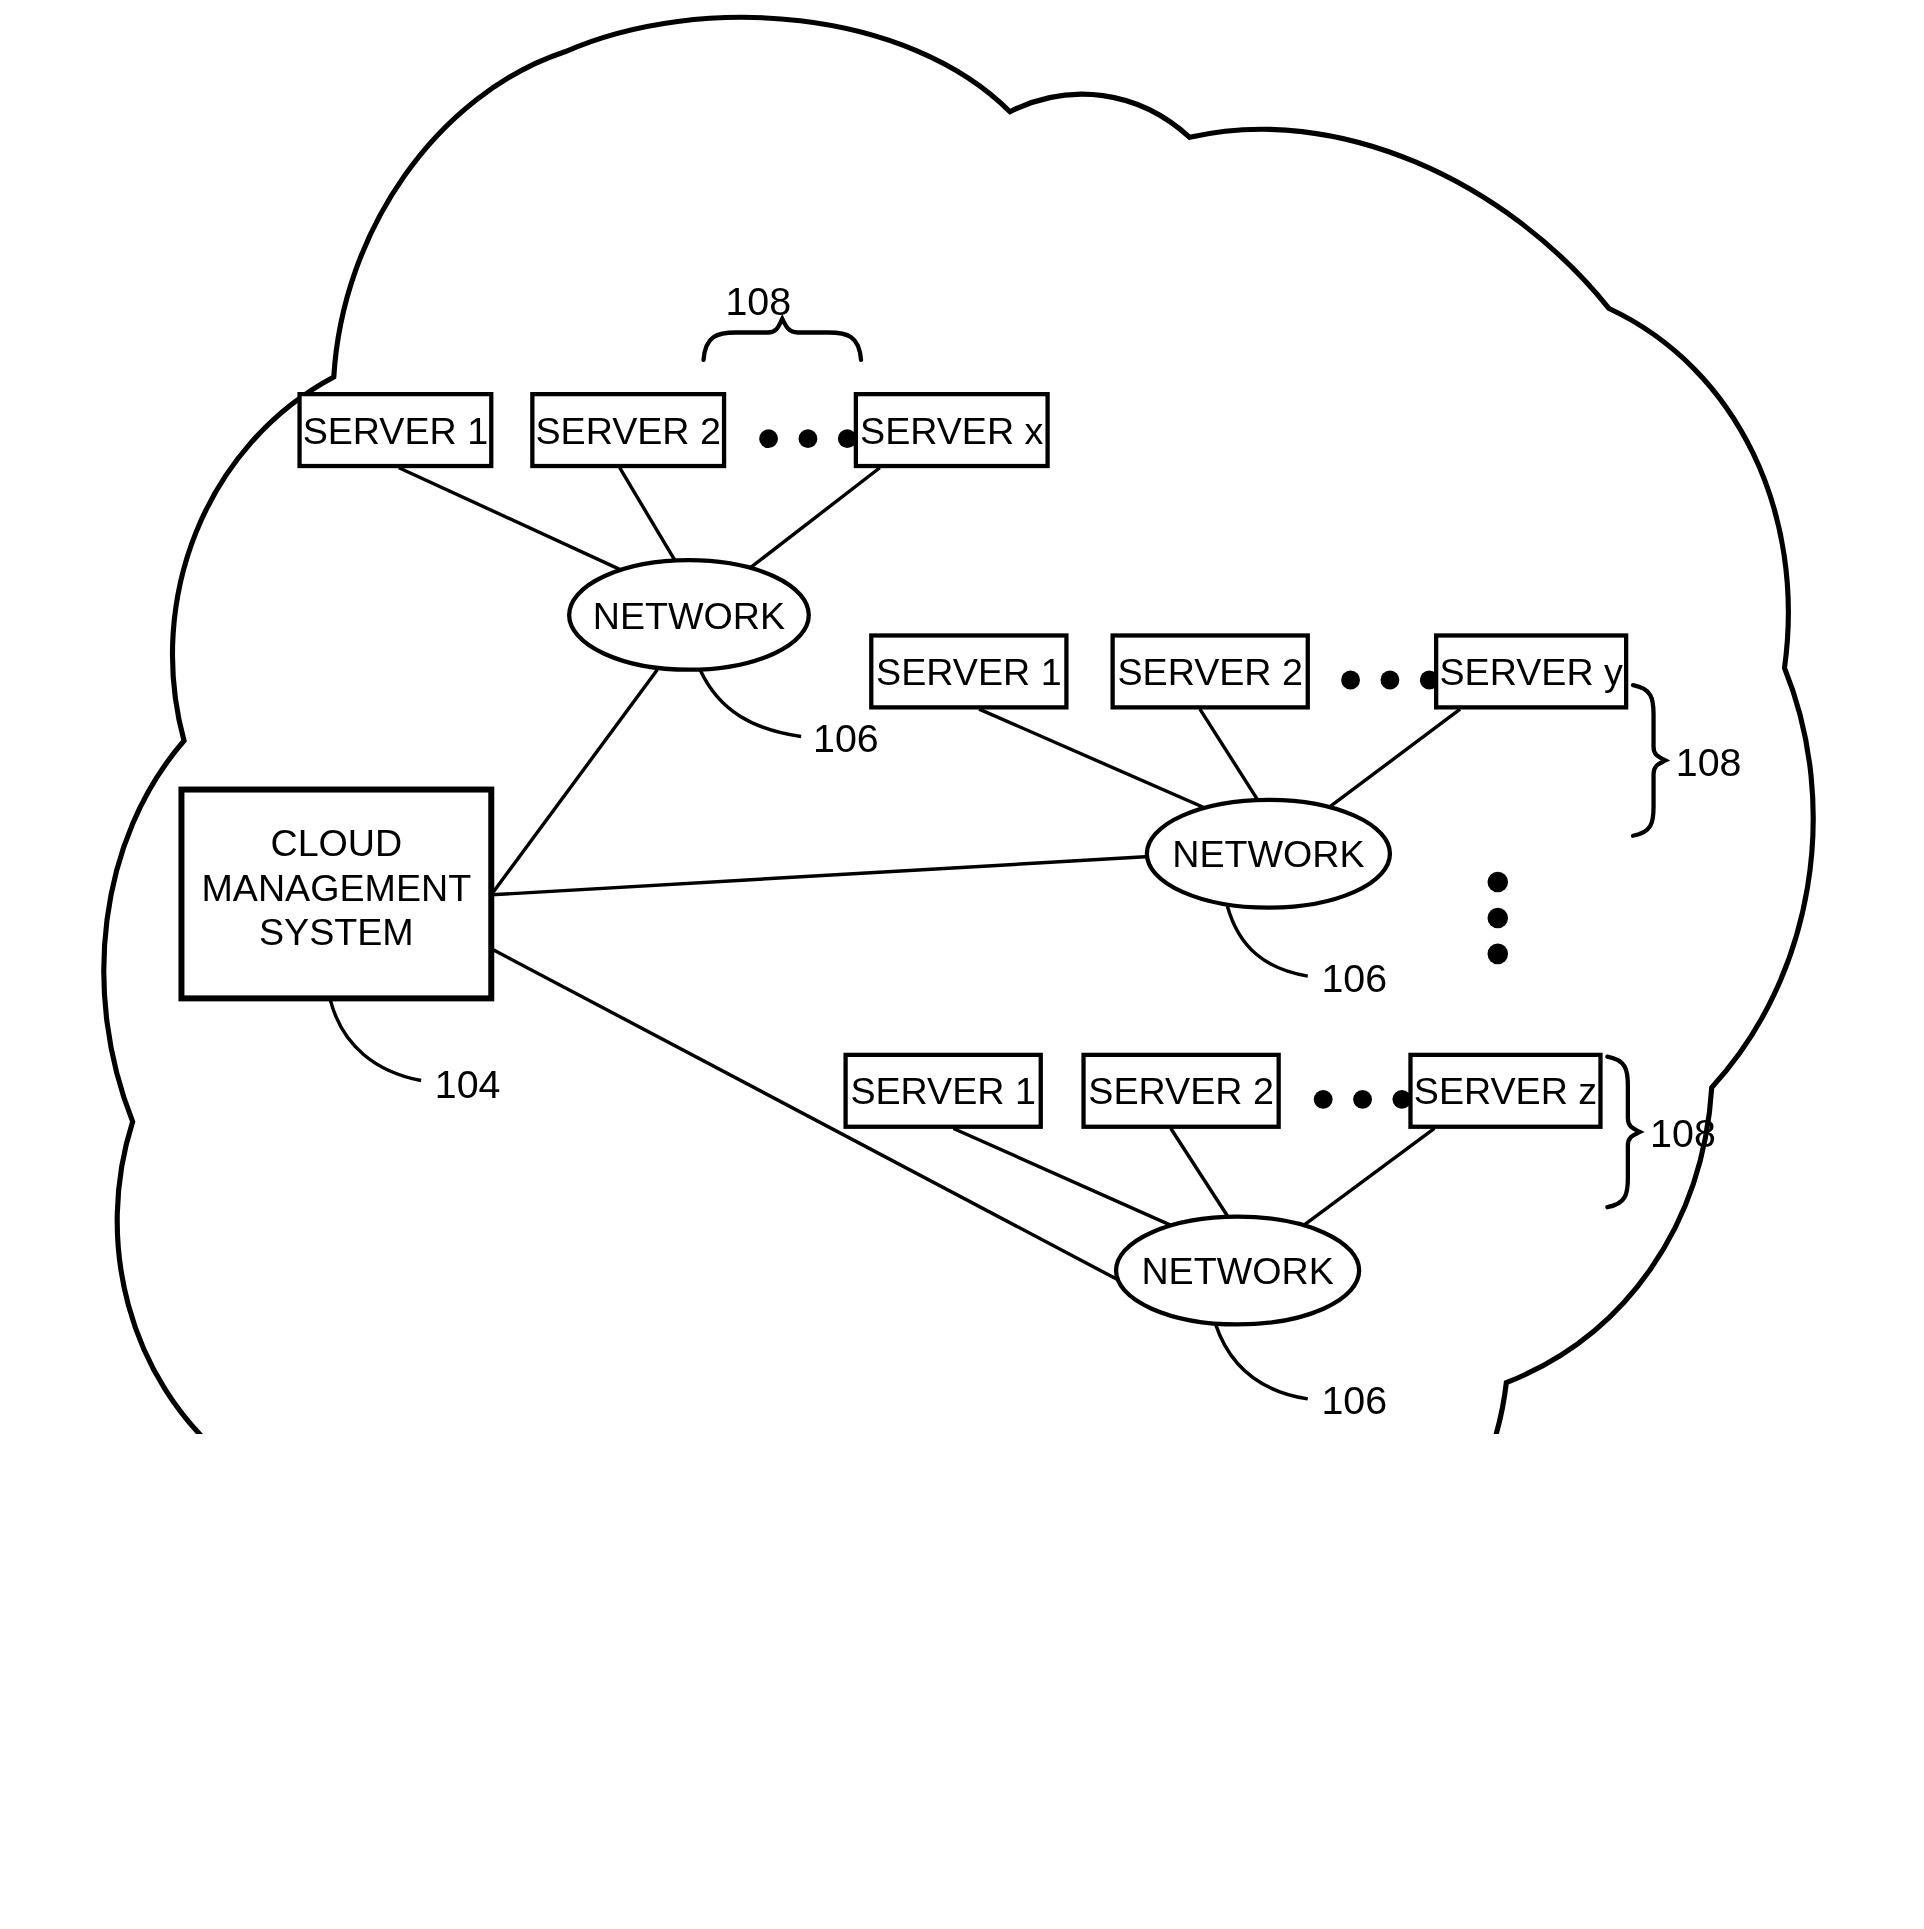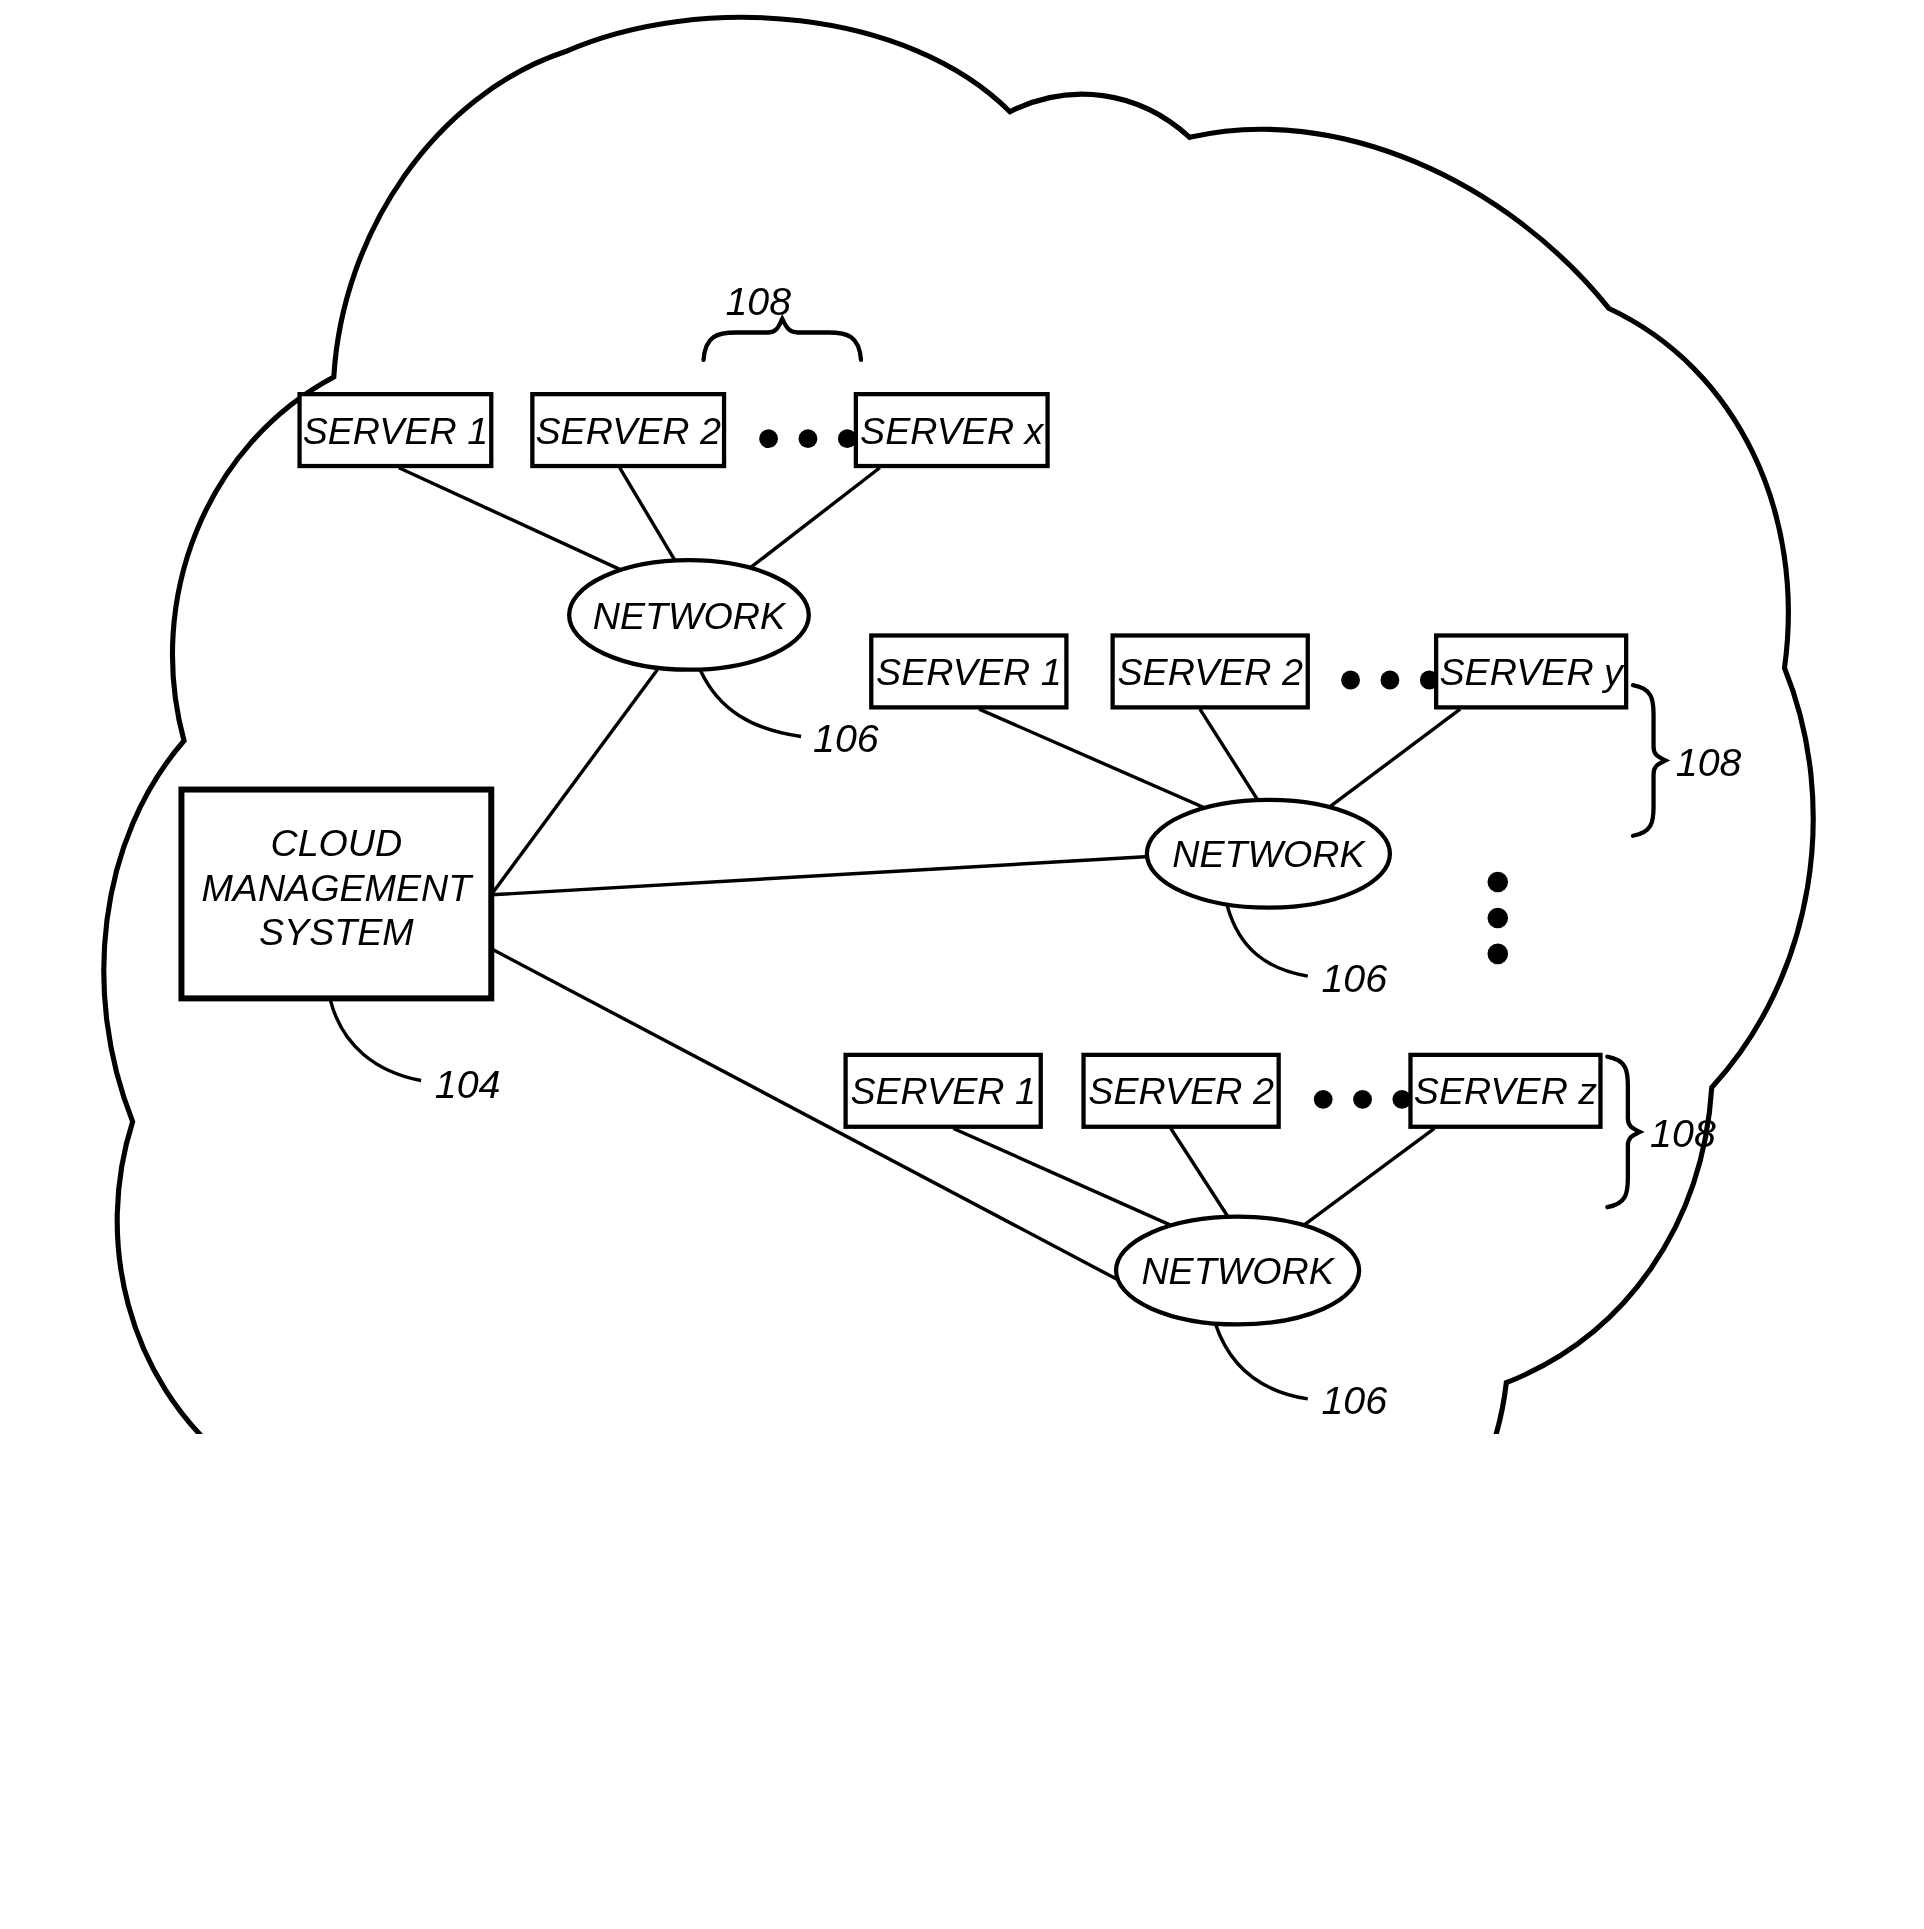--- a/index.html
+++ b/index.html
@@ -7,21 +7,20 @@
     padding: 0;
     background: #ffffff;
   }
   #page {
     position: relative;
     width: 1924px;
     height: 1434px;
     background: #ffffff;
     overflow: hidden;
     font-family: "Liberation Sans", sans-serif;
-    font-style: italic;
   }
   #diagram-svg {
     position: absolute;
     top: 0;
     left: 0;
     width: 1924px;
     height: 1930px;
   }
   .node-label {
     font-family: "Liberation Sans", sans-serif;

